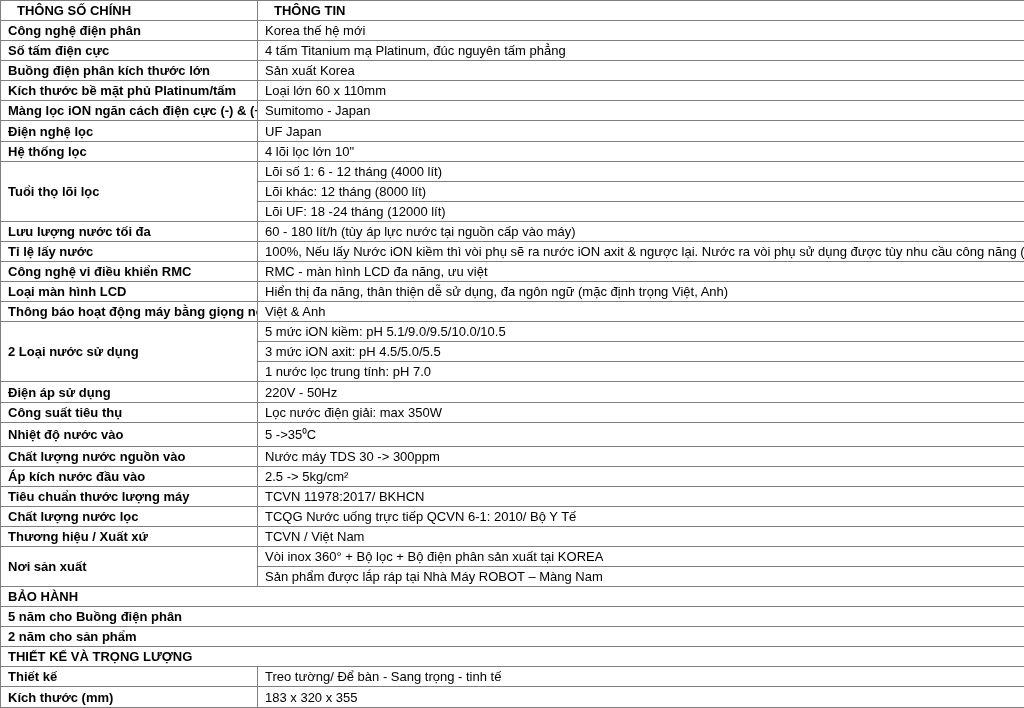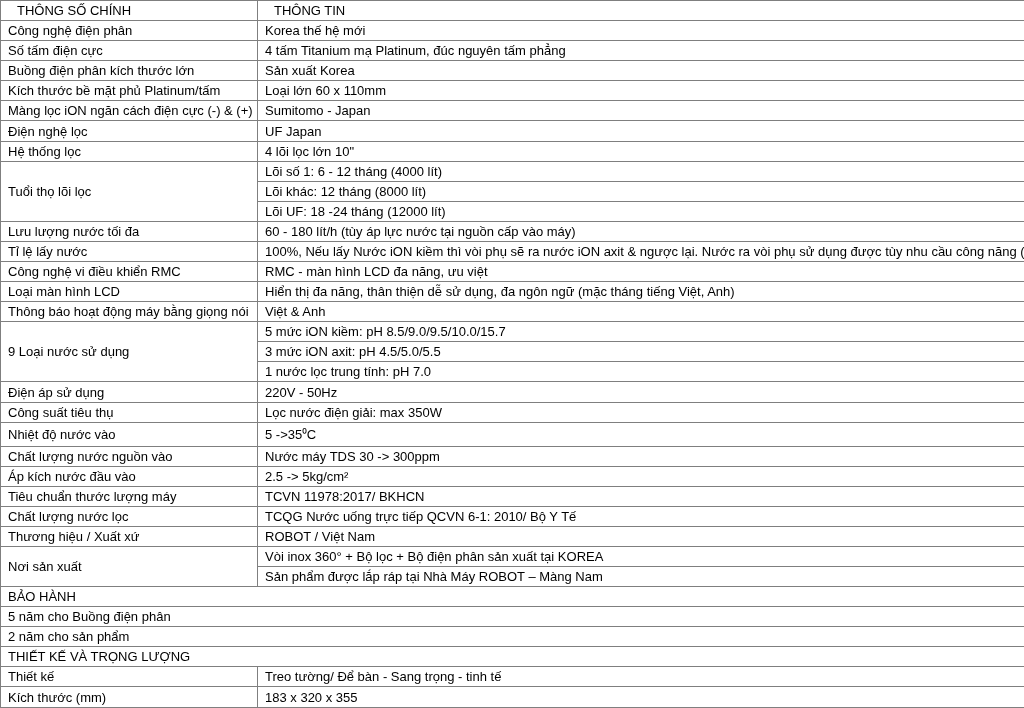--- a/index.html
+++ b/index.html
@@ -20,31 +20,31 @@
     border: 1px solid #7f7f7f;
     font-size: 13px;
     color: #000000;
     padding: 0 7px;
     white-space: nowrap;
     overflow: hidden;
     vertical-align: middle;
     background: #ffffff;
   }
   #spec-table td.lbl {
-    font-weight: normal;
+    font-weight: bold;
   }
   #spec-table td.hdr {
-    font-weight: normal;
+    font-weight: bold;
     padding-left: 16px;
   }
   #spec-table td.sec {
-    font-weight: normal;
+    font-weight: bold;
   }
   #spec-table td.full {
-    font-weight: normal;
+    font-weight: bold;
   }
   
   #spec-table td.sub {
     border-top-color: #bfbfbf;
   }
 </style>
 </head>
 <body>
 
 <table id="spec-table">
@@ -102,29 +102,29 @@
       <tr>
         <td class="lbl" rowspan="1">Tỉ lệ lấy nước</td>
         <td>100%, Nếu lấy Nước iON kiềm thì vòi phụ sẽ ra nước iON axit &amp; ngược lại. Nước ra vòi phụ sử dụng được tùy nhu cầu công năng (không uống)</td>
       </tr>
       <tr>
         <td class="lbl" rowspan="1">Công nghệ vi điều khiển RMC</td>
         <td>RMC - màn hình LCD đa năng, ưu việt</td>
       </tr>
       <tr>
         <td class="lbl" rowspan="1">Loại màn hình LCD</td>
-        <td>Hiển thị đa năng, thân thiện dễ sử dụng, đa ngôn ngữ (mặc tháng tiếng Việt, Anh)</td>
+        <td>Hiển thị đa năng, thân thiện dễ sử dụng, đa ngôn ngữ (mặc định trọng Việt, Anh)</td>
       </tr>
       <tr>
         <td class="lbl" rowspan="1">Thông báo hoạt động máy bằng giọng nói</td>
         <td>Việt &amp; Anh</td>
       </tr>
       <tr>
-        <td class="lbl" rowspan="3">9 Loại nước sử dụng</td>
-        <td>5 mức iON kiềm: pH 8.5/9.0/9.5/10.0/15.7</td>
+        <td class="lbl" rowspan="3">2 Loại nước sử dụng</td>
+        <td>5 mức iON kiềm: pH 5.1/9.0/9.5/10.0/10.5</td>
       </tr>
       <tr>
         <td class="sub">3 mức iON axit: pH 4.5/5.0/5.5</td>
       </tr>
       <tr>
         <td class="sub">1 nước lọc trung tính: pH 7.0</td>
       </tr>
       <tr>
         <td class="lbl" rowspan="1">Điện áp sử dụng</td>
         <td>220V - 50Hz</td>
@@ -148,21 +148,21 @@
       <tr>
         <td class="lbl" rowspan="1">Tiêu chuẩn thước lượng máy</td>
         <td>TCVN 11978:2017/ BKHCN</td>
       </tr>
       <tr>
         <td class="lbl" rowspan="1">Chất lượng nước lọc</td>
         <td>TCQG Nước uống trực tiếp QCVN 6-1: 2010/ Bộ Y Tế</td>
       </tr>
       <tr>
         <td class="lbl" rowspan="1">Thương hiệu / Xuất xứ</td>
-        <td>ROBOT / Việt Nam</td>
+        <td>TCVN / Việt Nam</td>
       </tr>
       <tr>
         <td class="lbl" rowspan="2">Nơi sản xuất</td>
         <td>Vòi inox 360° + Bộ lọc + Bộ điện phân sản xuất tại KOREA</td>
       </tr>
       <tr>
         <td class="sub">Sản phẩm được lắp ráp tại Nhà Máy ROBOT – Màng Nam</td>
       </tr>
       <tr>
         <td class="sec" colspan="2">BẢO HÀNH</td>

